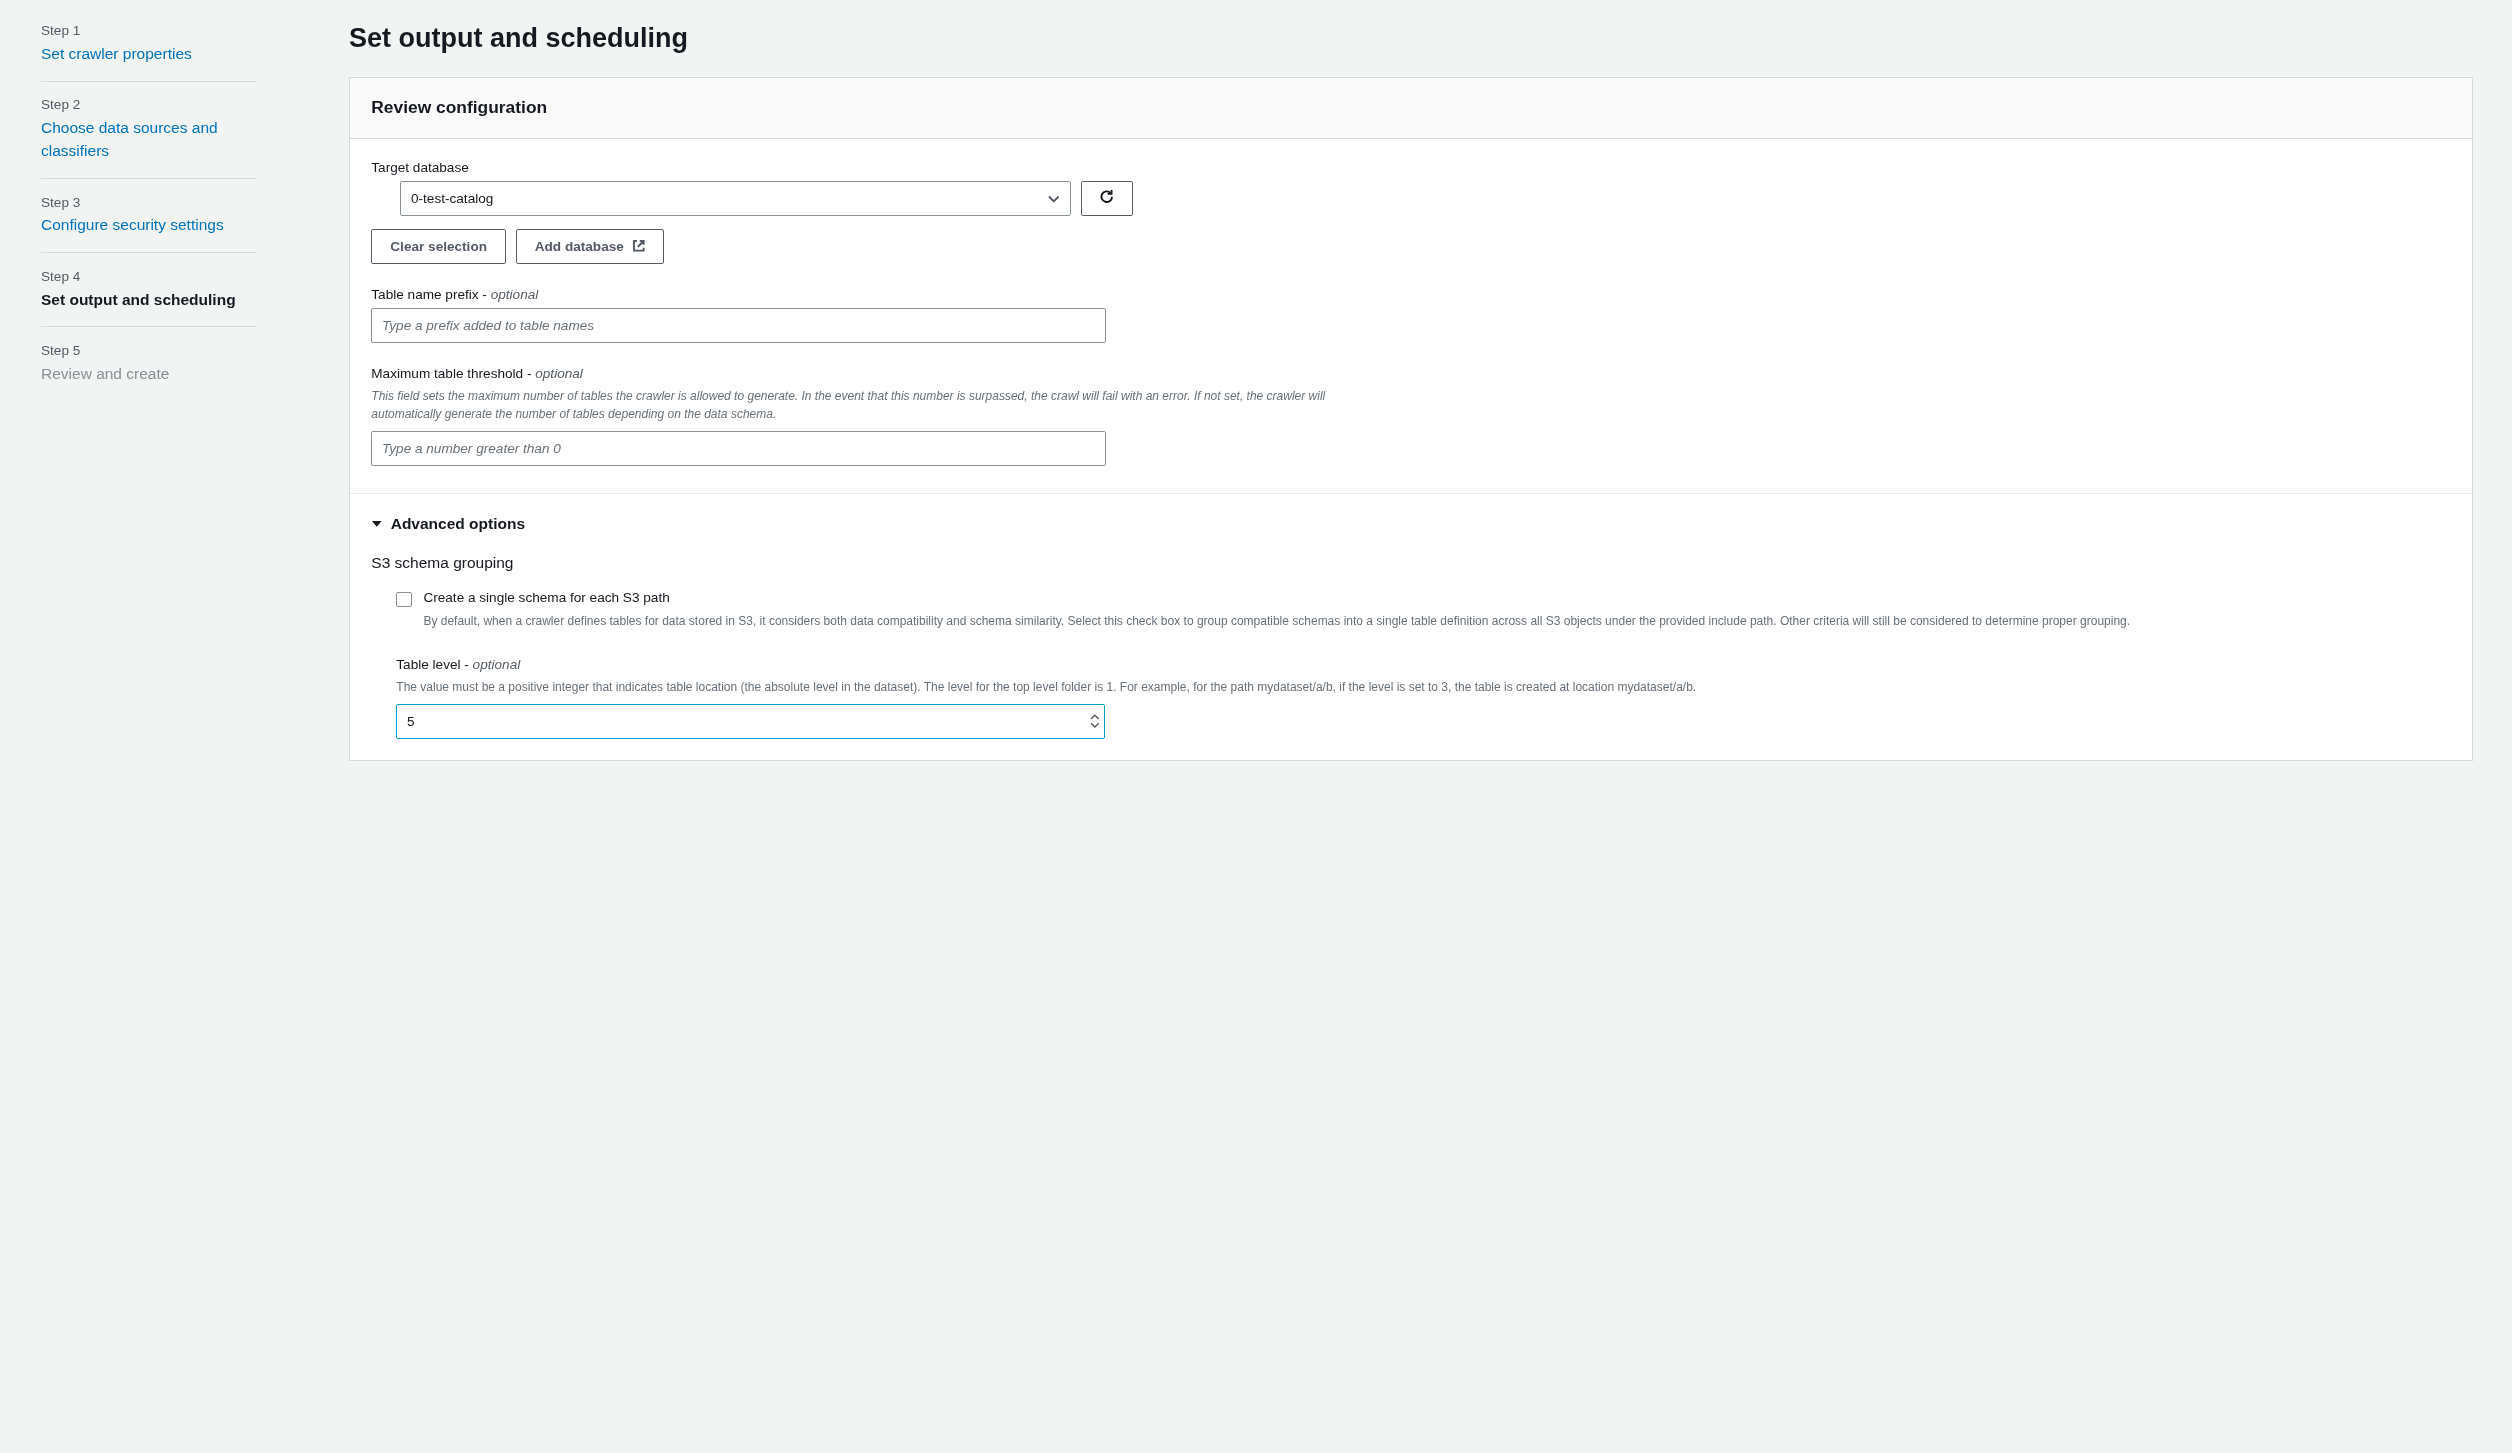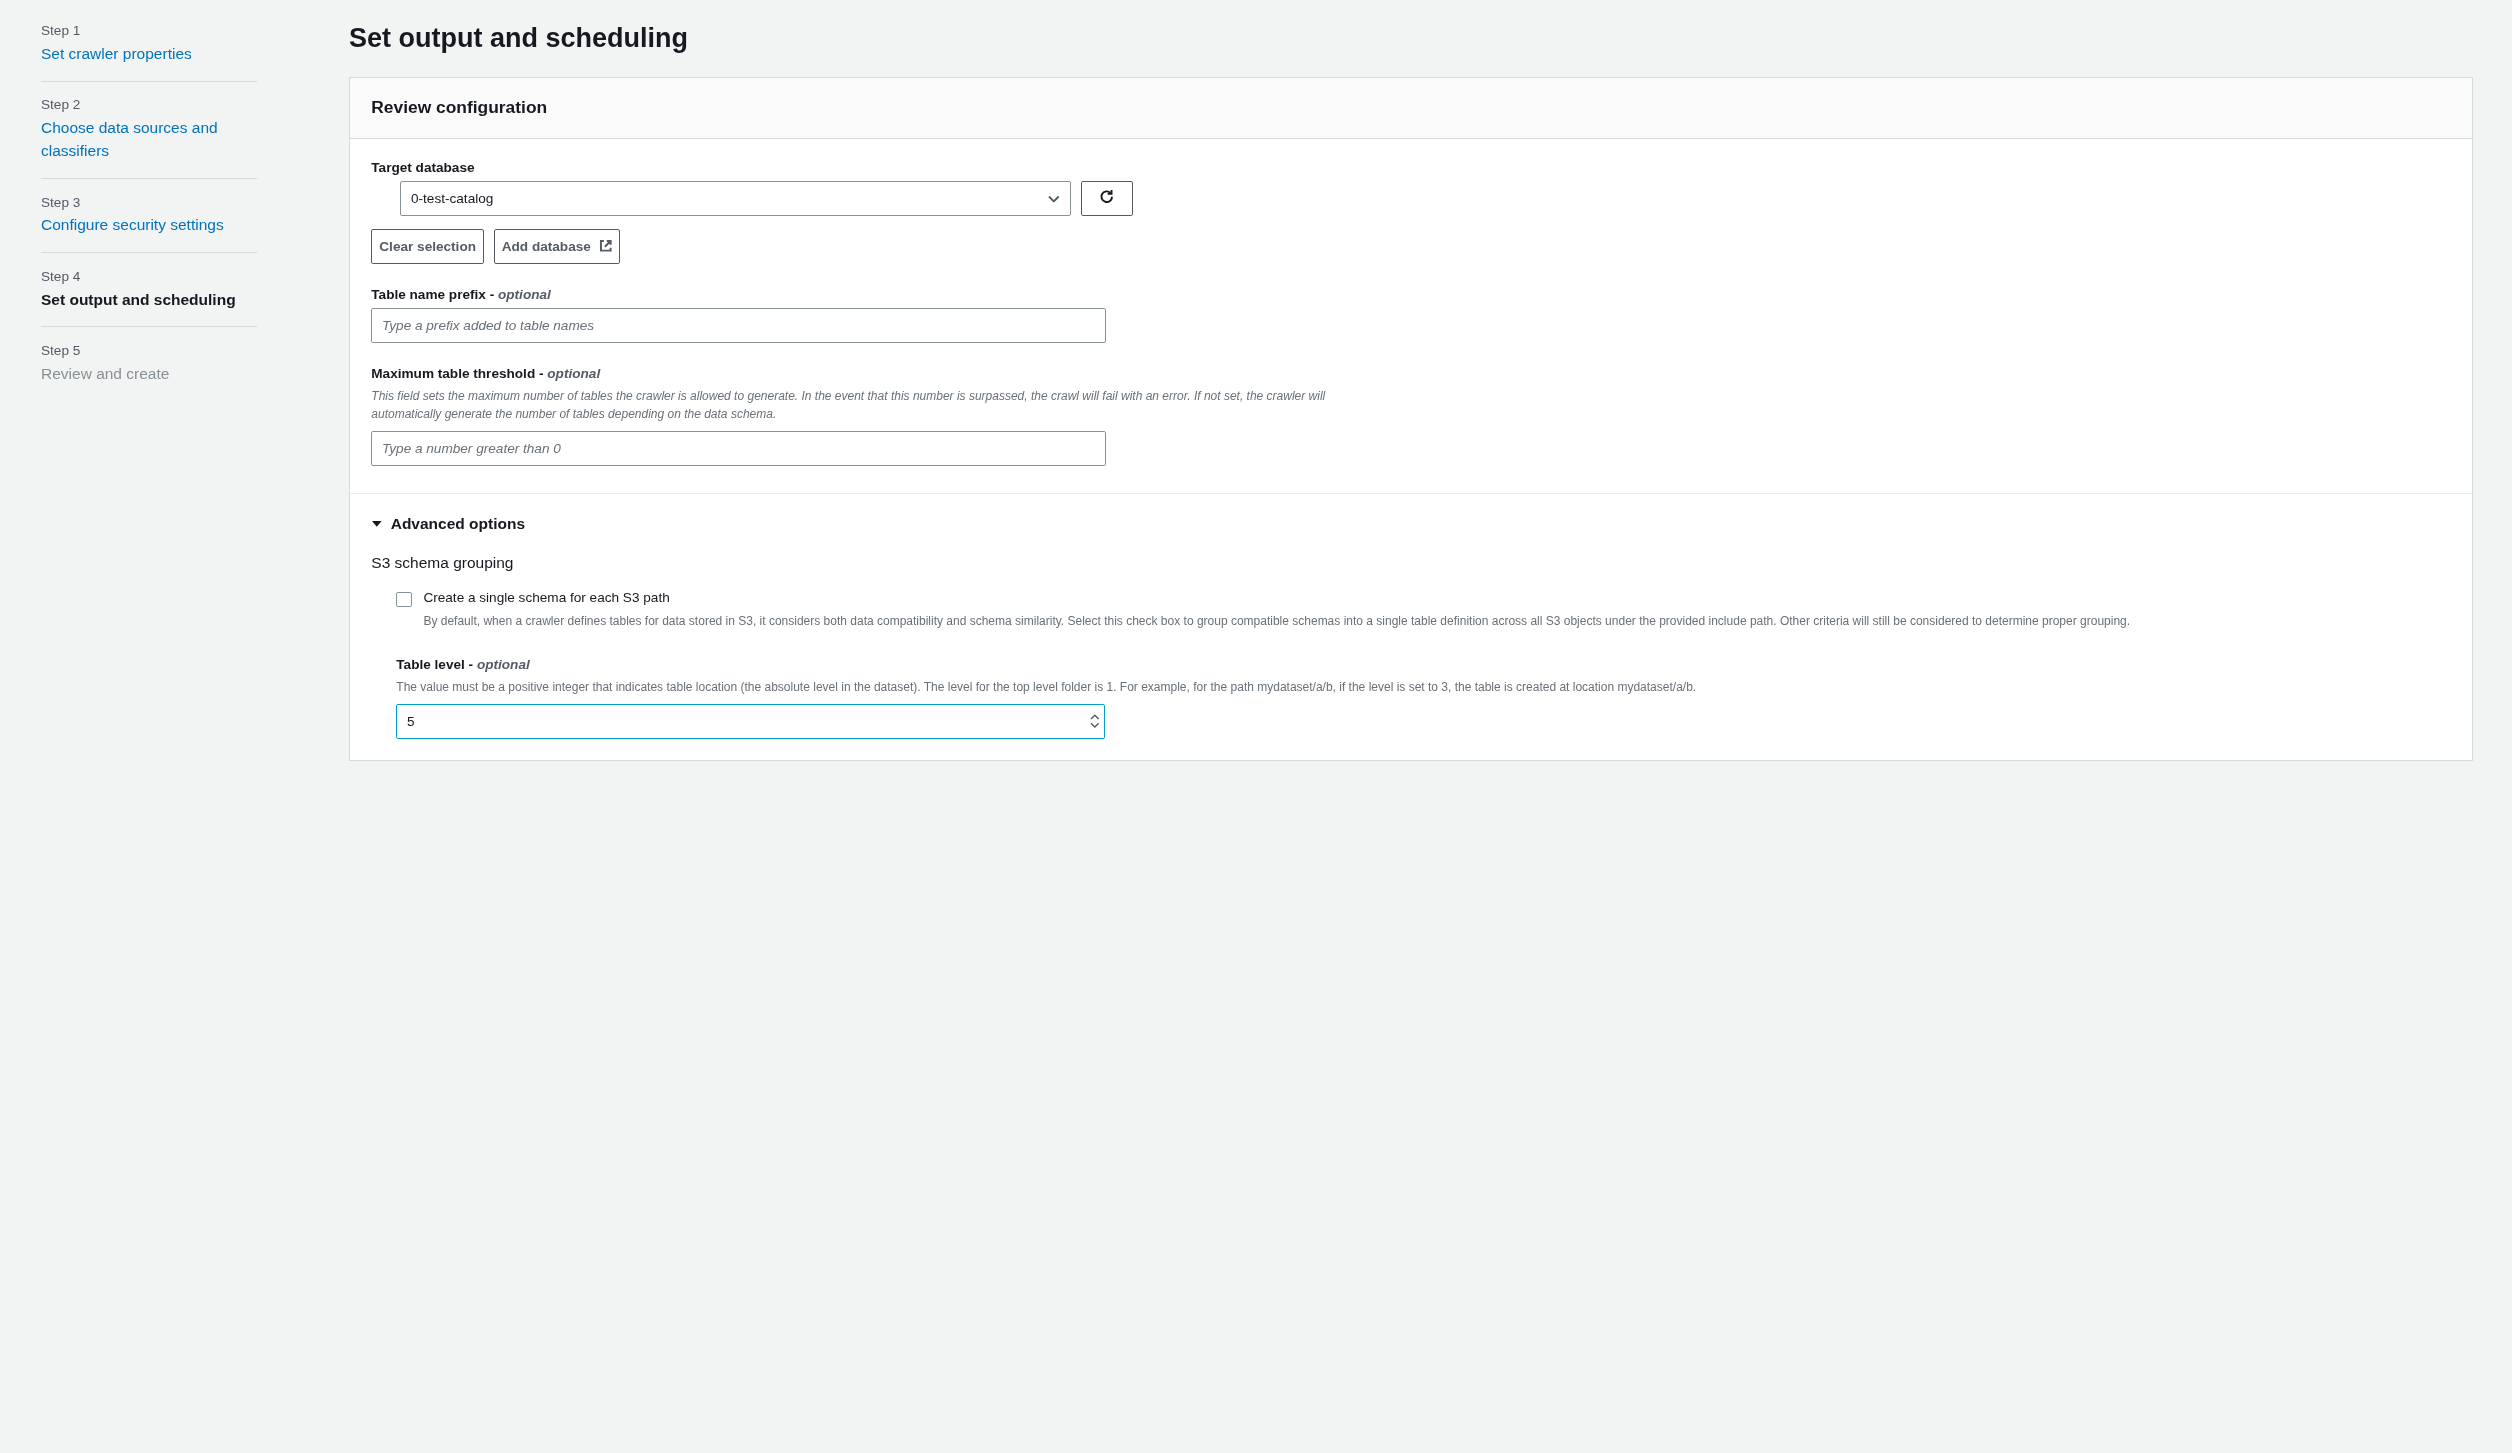--- a/index.html
+++ b/index.html
@@ -66,21 +66,21 @@
   .panel-header h2 {
     font-size: 17.4px;
     font-weight: 700;
     color: #16191f;
   }
   .panel-body {
     padding: 21.3px;
   }
   .field-label {
     font-size: 13.6px;
-    font-weight: 700;
+    font-weight: 400;
     color: #16191f;
     margin-bottom: 5.8px;
     display: block;
   }
   .optional-tag {
     font-style: italic;
     color: #545b64;
   }
   .select-row {
     display: flex;
@@ -122,21 +122,21 @@
     align-items: center;
     justify-content: center;
     cursor: pointer;
   }
   .btn-row { display: flex; gap: 9.7px; margin-bottom: 23px; }
   .btn {
     height: 35px;
     border: 1px solid #545b64;
     border-radius: 1.9px;
     background: #fff;
-    padding: 0 7px;
+    padding: 0 18px;
     font-size: 13.6px;
     font-weight: 700;
     color: #545b64;
     cursor: pointer;
     display: inline-flex;
     align-items: center;
     gap: 7.8px;
   }
   .text-box-wrap {
     width: 735px;

